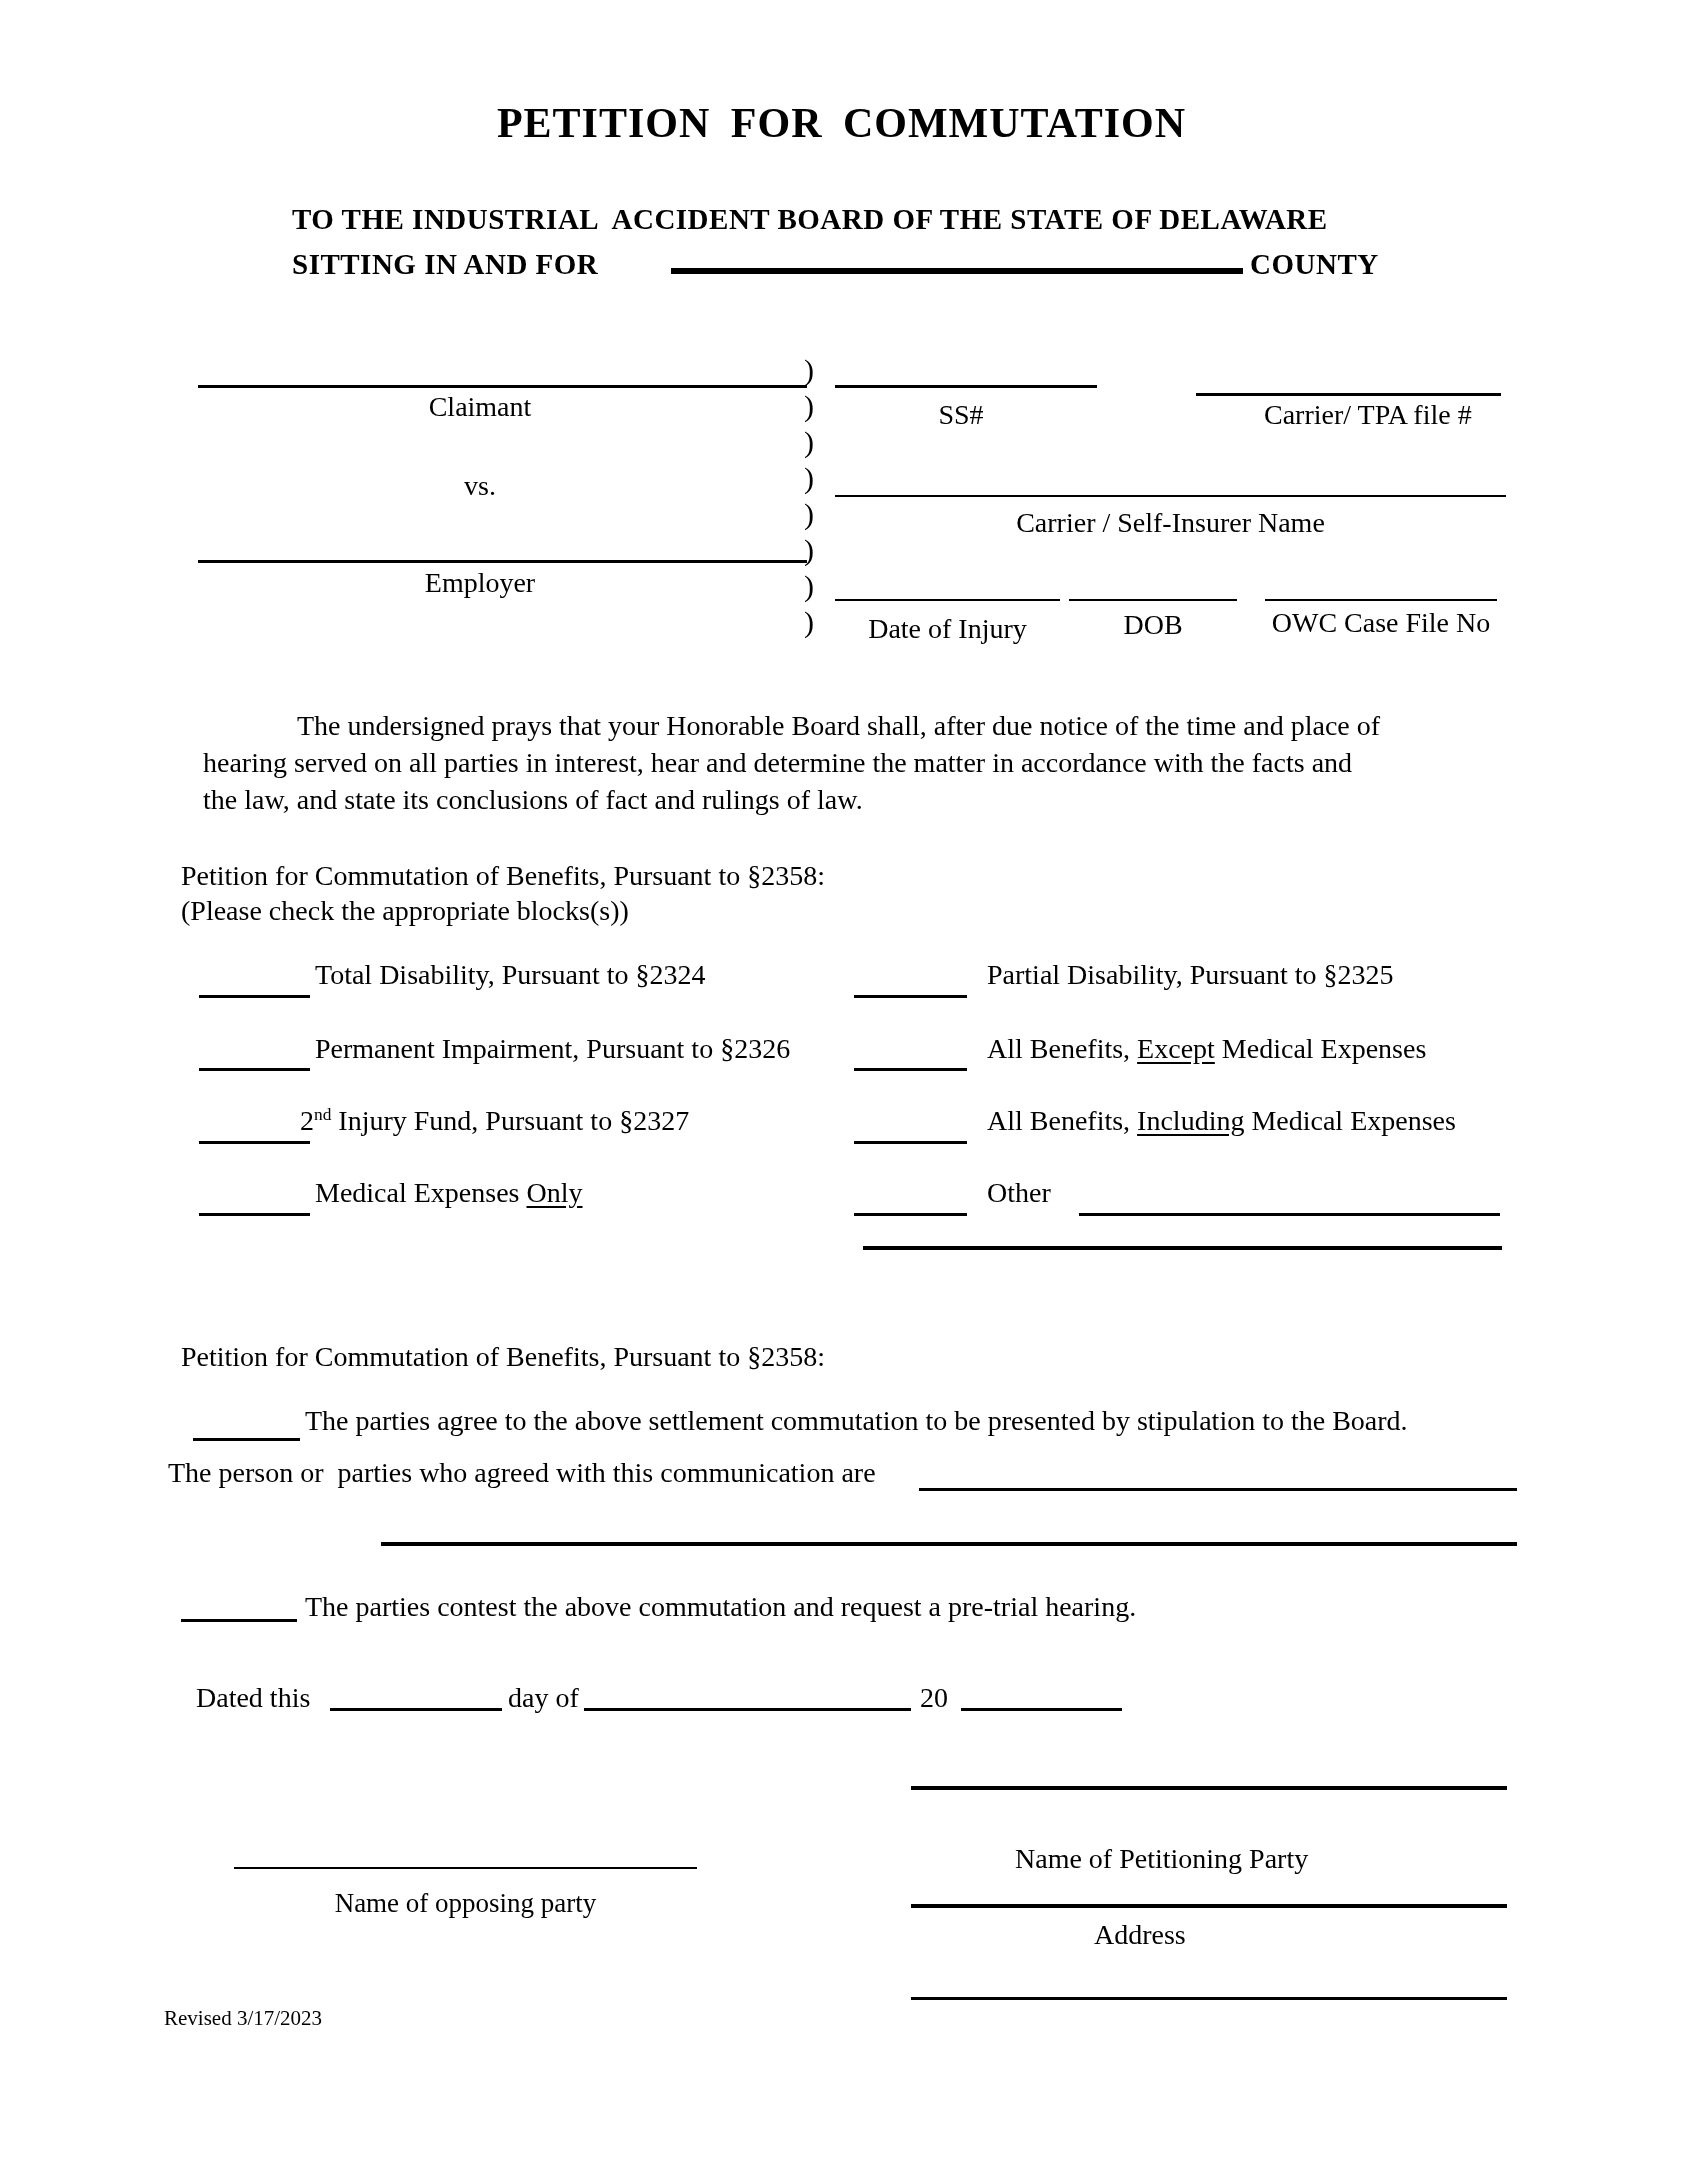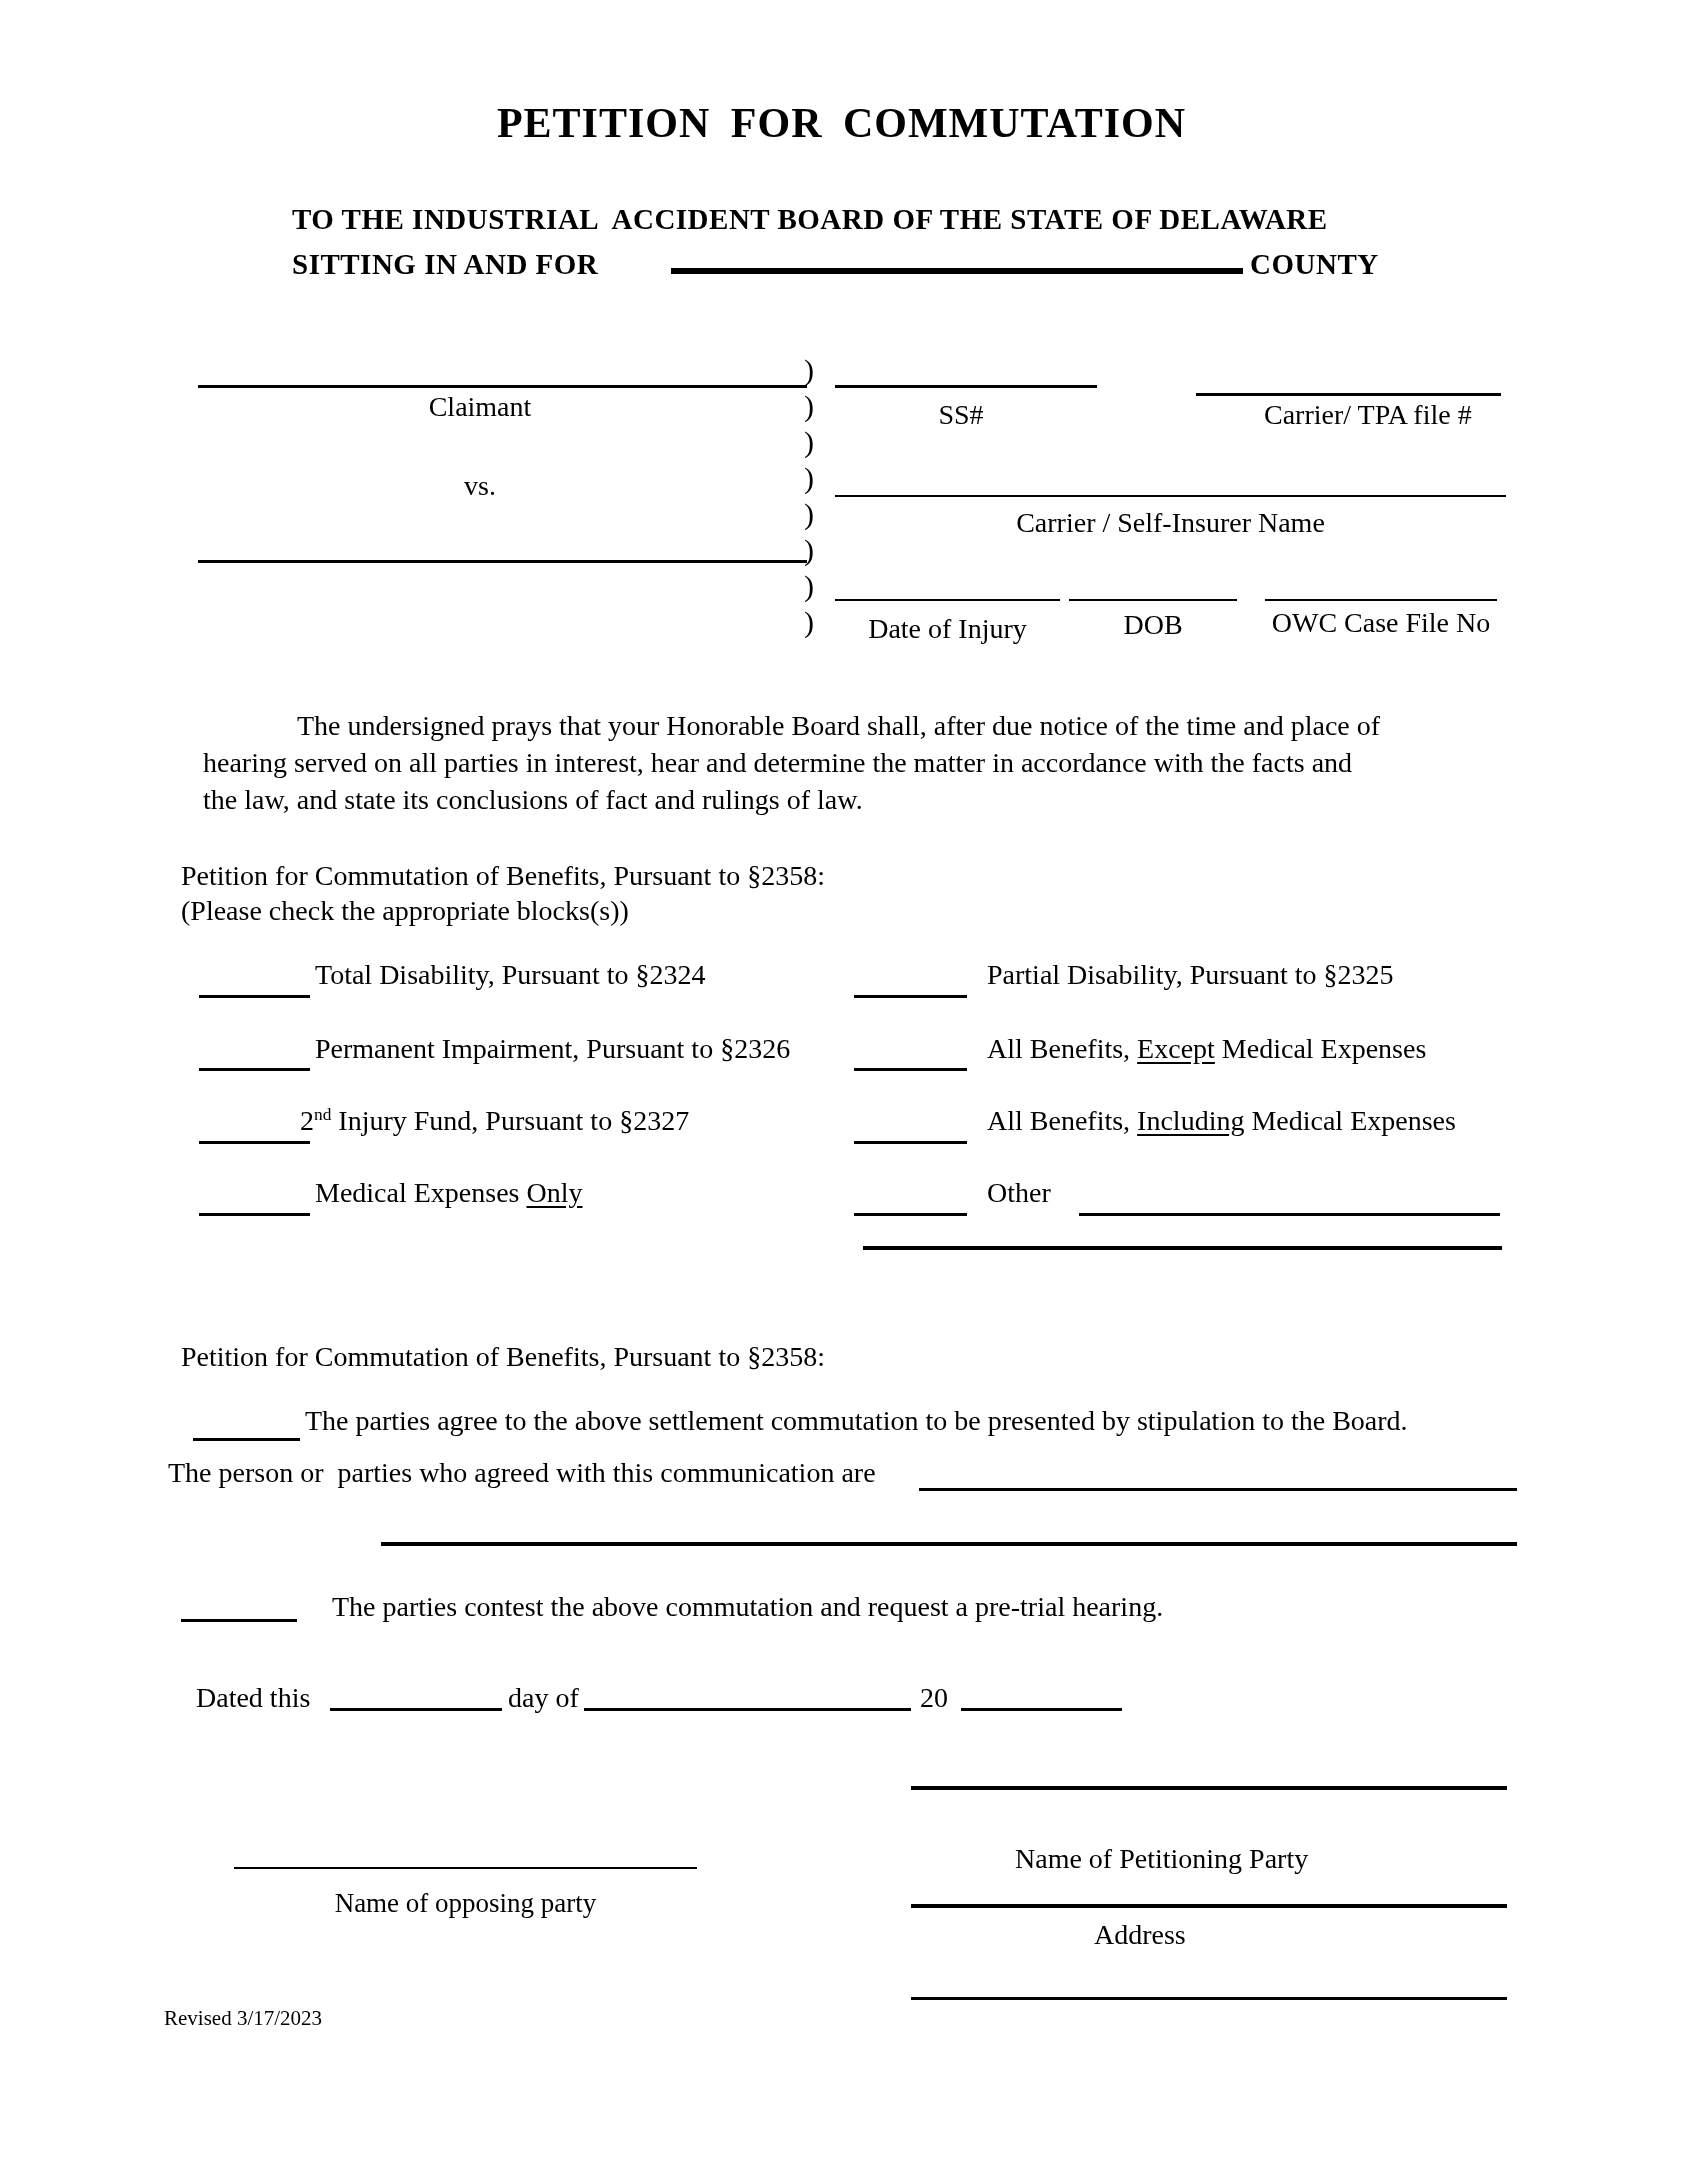--- a/index.html
+++ b/index.html
@@ -32,20 +32,21 @@
 
   <div class="abs hdr pre" style="left:292px;top:203px;">TO THE INDUSTRIAL  ACCIDENT BOARD OF THE STATE OF DELAWARE</div>
   <div class="abs hdr nw" style="left:292px;top:248px;">SITTING IN AND FOR</div>
   <div class="abs line t5" style="left:671px;top:268px;width:572px;"></div>
   <div class="abs hdr nw" style="left:1250px;top:248px;">COUNTY</div>
 
   <div class="abs line" style="left:198px;top:385px;width:609px;"></div>
   <div class="abs fs c nw" style="left:198px;top:469px;width:564px;">vs.</div>
   <div class="abs fs c nw" style="left:198px;top:390px;width:564px;">Claimant</div>
   <div class="abs line" style="left:198px;top:560px;width:609px;"></div>
+  <div class="abs fs c nw" style="left:198px;top:566px;width:564px;">Employer</div>
 
   <div class="abs parens" style="left:804px;top:352px;">)
 )
 )
 )
 )
 )
 )
 )</div>
 
@@ -101,21 +102,21 @@
   <div class="abs fs nw" style="left:181px;top:1340px;">Petition for Commutation of Benefits, Pursuant to §2358:</div>
 
   <div class="abs line" style="left:193px;top:1438px;width:107px;"></div>
   <div class="abs fs nw" style="left:305px;top:1404px;">The parties agree to the above settlement commutation to be presented by stipulation to the Board.</div>
 
   <div class="abs fs pre" style="left:168px;top:1456px;">The person or  parties who agreed with this communication are</div>
   <div class="abs line" style="left:919px;top:1488px;width:598px;"></div>
   <div class="abs line t4" style="left:381px;top:1542px;width:1136px;"></div>
 
   <div class="abs line" style="left:181px;top:1619px;width:116px;"></div>
-  <div class="abs fs nw" style="left:305px;top:1590px;margin-left:27px;">The parties contest the above commutation and request a pre-trial hearing.</div>
+  <div class="abs fs nw" style="left:305px;top:1590px;">The parties contest the above commutation and request a pre-trial hearing.</div>
 
   <div class="abs fs nw" style="left:196px;top:1681px;">Dated this</div>
   <div class="abs line" style="left:330px;top:1708px;width:172px;"></div>
   <div class="abs fs nw" style="left:508px;top:1681px;">day of</div>
   <div class="abs line" style="left:584px;top:1708px;width:327px;"></div>
   <div class="abs fs nw" style="left:920px;top:1681px;">20</div>
   <div class="abs line" style="left:961px;top:1708px;width:161px;"></div>
 
   <div class="abs line t4" style="left:911px;top:1786px;width:596px;"></div>
   <div class="abs fs nw" style="left:1015px;top:1794px;margin-top:48px;">Name of Petitioning Party</div>

